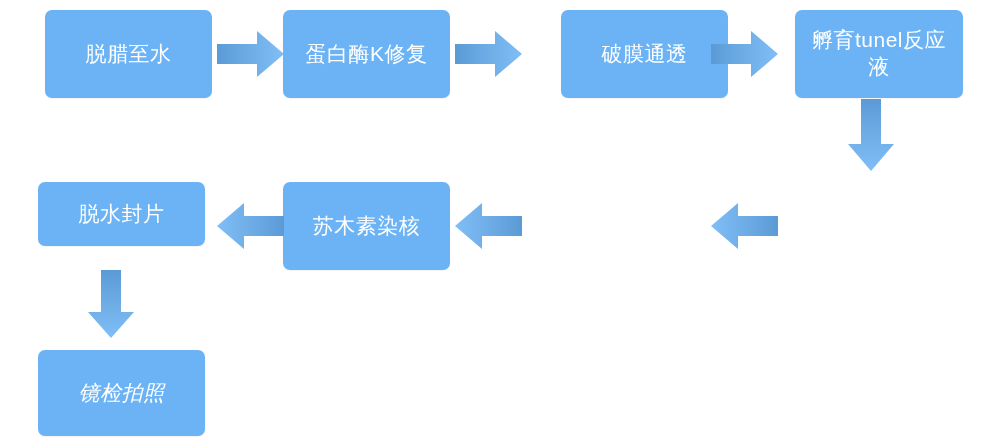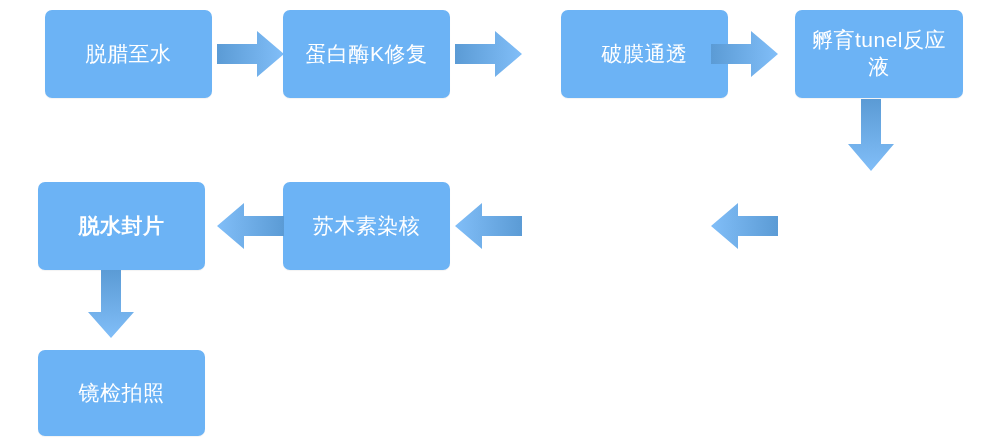--- a/index.html
+++ b/index.html
@@ -151,33 +151,33 @@
       <defs>
         <linearGradient id="gradL3" x1="0" y1="0" x2="1" y2="0">
           <stop offset="0%" stop-color="#81BEF8"></stop>
           <stop offset="100%" stop-color="#5B9BD5"></stop>
         </linearGradient>
       </defs>
       <polygon points="67,13 27,13 27,0 0,23 27,46 27,33 67,33" fill="url(#gradL3)"></polygon>
     </svg>
   </div>
 
-  <div class="node-box" style="left:38px; top:182px; width:167px; height:88px;font-weight:bold;">
+  <div class="node-box" style="left:38px; top:182px; width:167px; height:64px;">
     <span class="node-label">脱水封片</span>
   </div>
 
   <div class="arrow" style="left:88px; top:270px; width:46px; height:68px;">
     <svg viewBox="0 0 46 68" preserveAspectRatio="none" aria-hidden="true">
       <defs>
         <linearGradient id="gradD2" x1="0" y1="0" x2="0" y2="1">
           <stop offset="0%" stop-color="#5B9BD5"></stop>
           <stop offset="100%" stop-color="#81BEF8"></stop>
         </linearGradient>
       </defs>
       <polygon points="13,0 33,0 33,42 46,42 23,68 0,42 13,42" fill="url(#gradD2)"></polygon>
     </svg>
   </div>
 
-  <div class="node-box" style="left:38px; top:350px; width:167px; height:86px;">
+  <div class="node-box" style="left:38px; top:350px; width:167px; height:86px;font-style:italic;">
     <span class="node-label">镜检拍照</span>
   </div>
 
 </div>
 
 </body></html>

